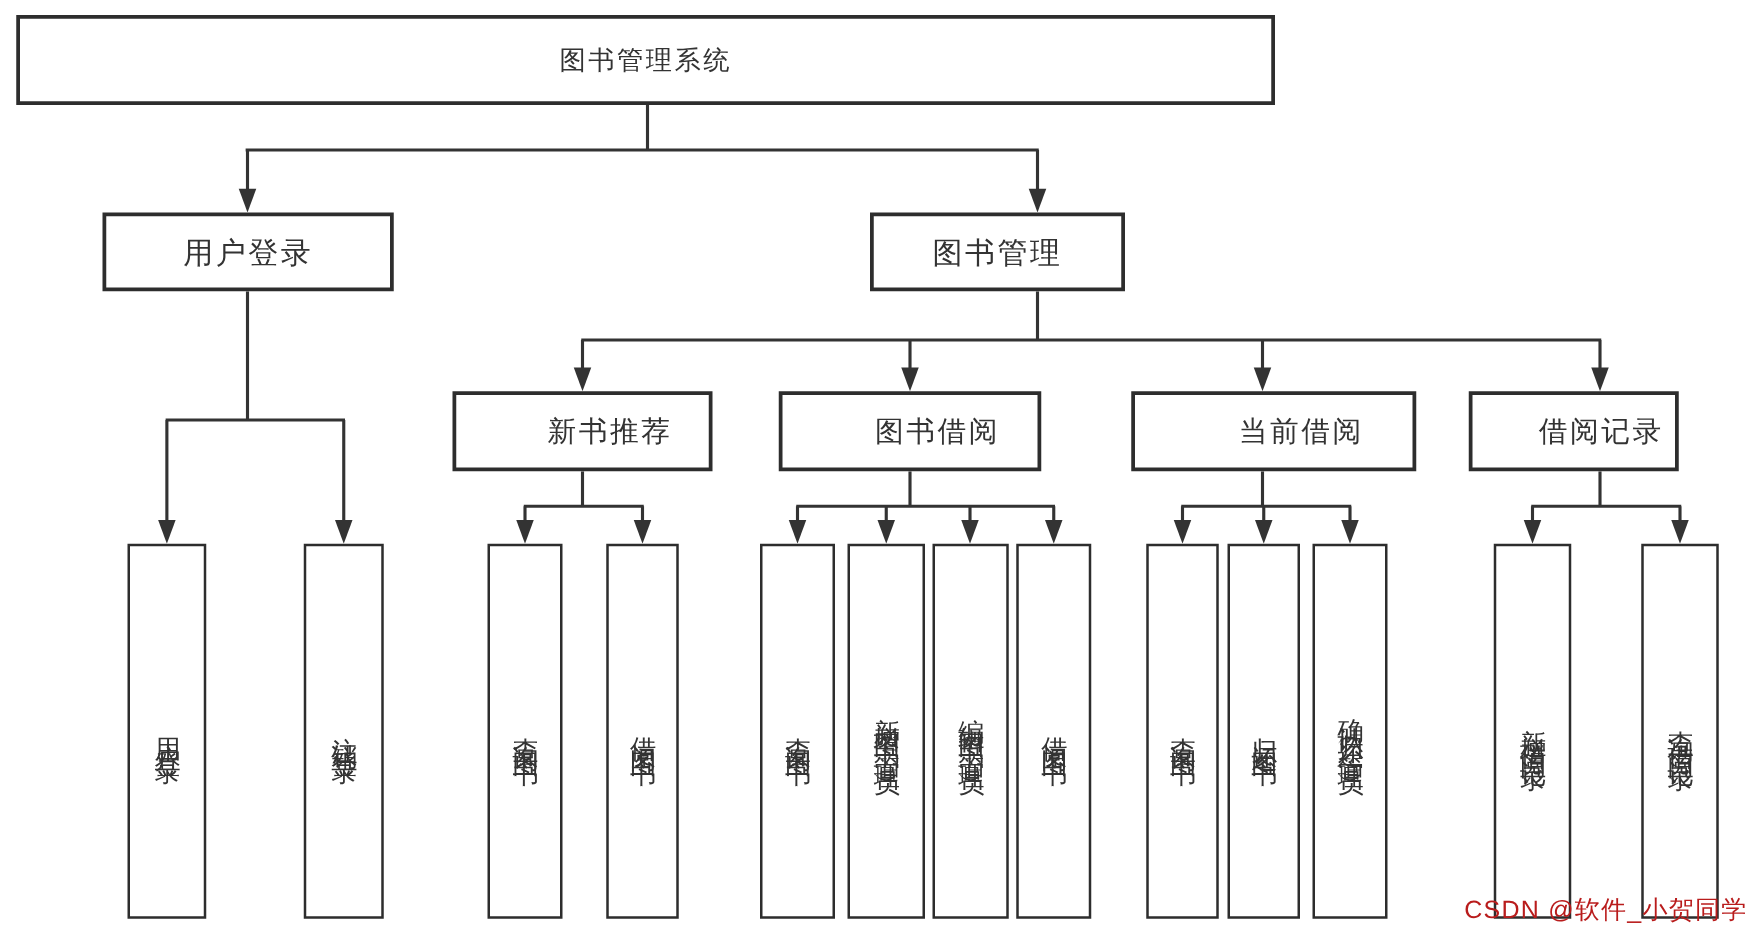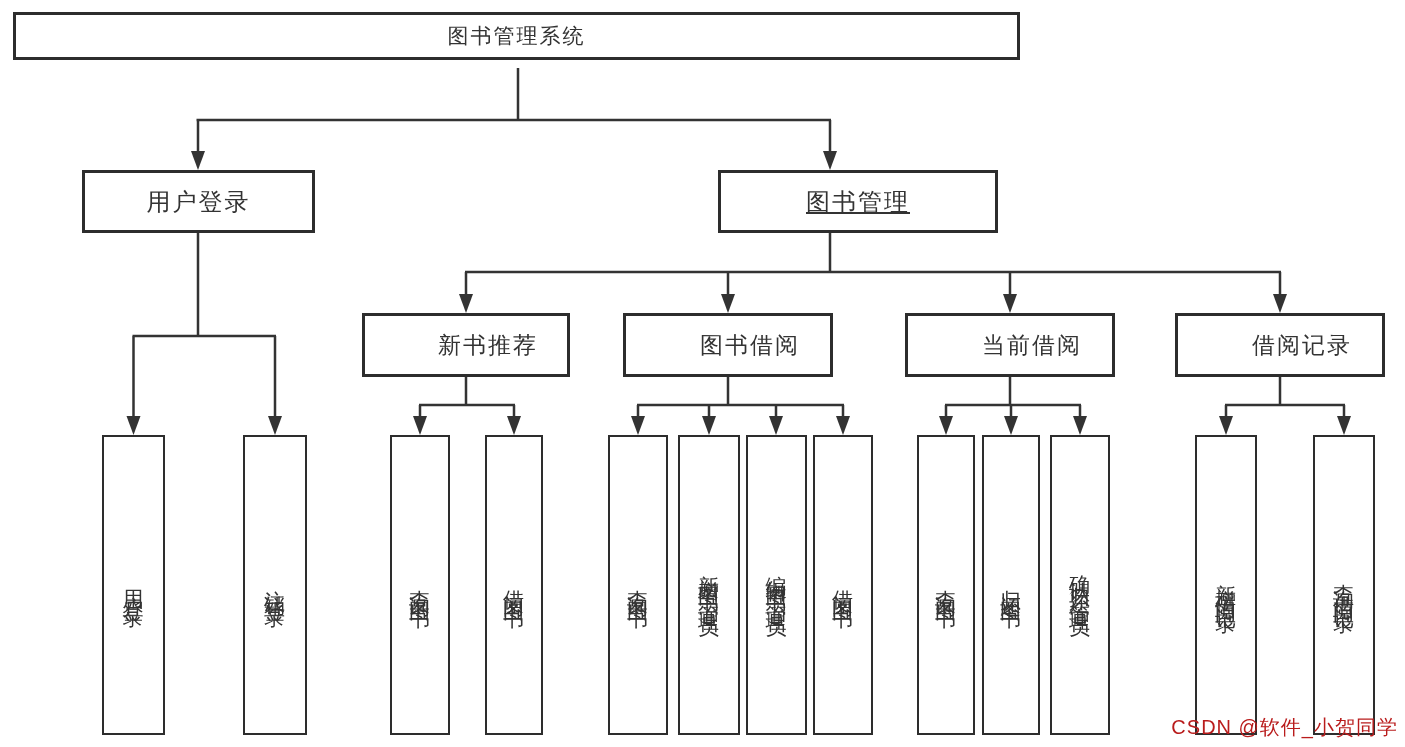--- a/index.html
+++ b/index.html
@@ -125,29 +125,29 @@
       <polygon points="769,416 783,416 776,435"></polygon>
       <polygon points="836,416 850,416 843,435"></polygon>
       <polygon points="939,416 953,416 946,435"></polygon>
       <polygon points="1004,416 1018,416 1011,435"></polygon>
       <polygon points="1073,416 1087,416 1080,435"></polygon>
       <polygon points="1219,416 1233,416 1226,435"></polygon>
       <polygon points="1337,416 1351,416 1344,435"></polygon>
     </g>
   </svg>
 
-  <div class="box root" style="left:13px; top:12px; width:1007px; height:48px;text-align:right;">图书管理系统</div>
+  <div class="box root" style="left:13px; top:12px; width:1007px; height:72px;text-align:right;">图书管理系统</div>
 
   <div class="box lvl1" style="left:82px; top:170px; width:233px; height:63px;">用户登录</div>
-  <div class="box lvl1" style="left:718px; top:170px; width:280px; height:63px;text-decoration:underline;">图书管理</div>
+  <div class="box lvl1" style="left:696px; top:170px; width:204px; height:63px;">图书管理</div>
 
   <div class="box lvl2" style="left:362px; top:313px; width:208px; height:64px;">新书推荐</div>
   <div class="box lvl2" style="left:623px; top:313px; width:210px; height:64px;">图书借阅</div>
-  <div class="box lvl2" style="left:905px; top:313px; width:210px; height:64px;">当前借阅</div>
-  <div class="box lvl2" style="left:1175px; top:313px; width:210px; height:64px;">借阅记录</div>
+  <div class="box lvl2" style="left:905px; top:313px; width:228px; height:64px;">当前借阅</div>
+  <div class="box lvl2" style="left:1175px; top:313px; width:168px; height:64px;">借阅记录</div>
 
   <div class="box leaf" style="left:102px; top:435px; width:63px; height:300px;">
     <span class="vtext">用户登录</span>
   </div>
   <div class="box leaf" style="left:243px; top:435px; width:64px; height:300px;">
     <span class="vtext">注销登录</span>
   </div>
 
   <div class="box leaf" style="left:390px; top:435px; width:60px; height:300px;">
     <span class="vtext">查询图书</span>

